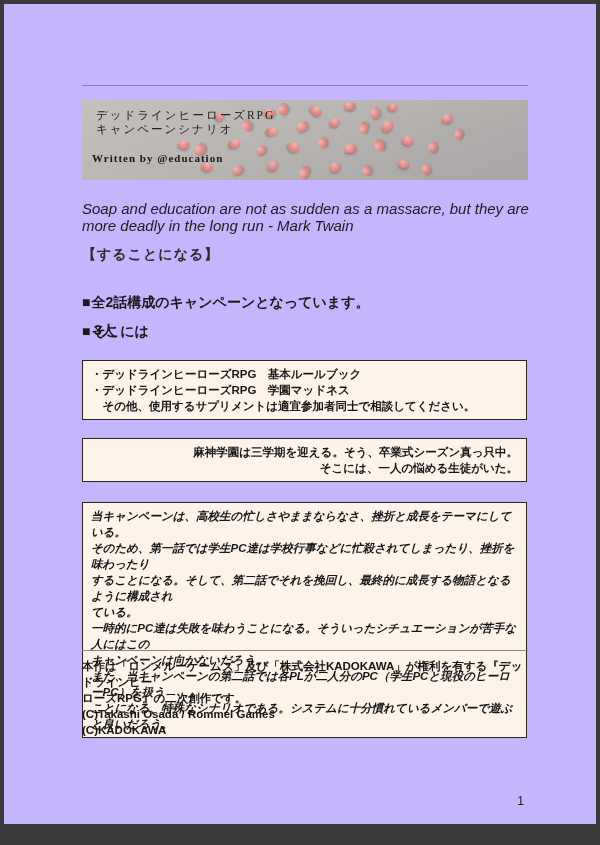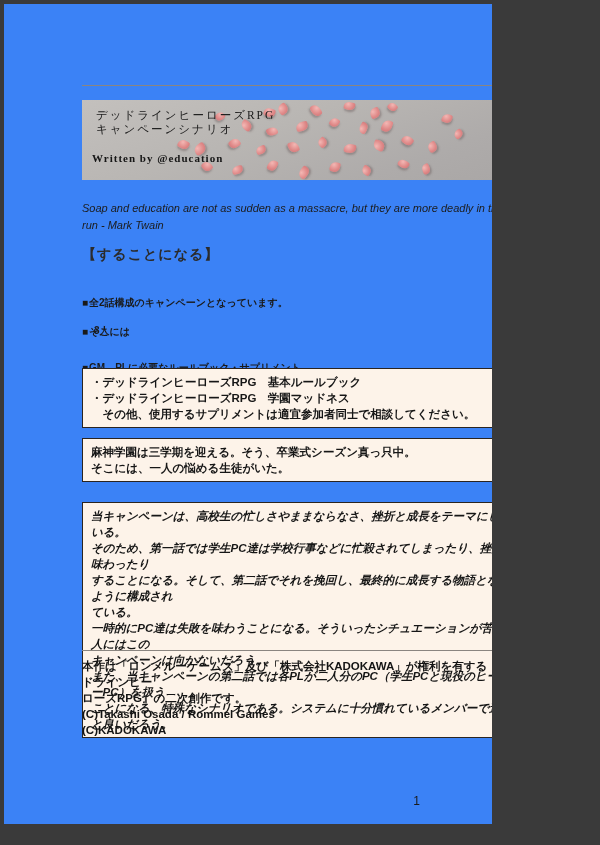--- a/index.html
+++ b/index.html
@@ -10,23 +10,23 @@
     width: 600px;
     height: 845px;
     background: #3a3a3a;
     font-family: "Liberation Sans", sans-serif;
     overflow: hidden;
   }
   .page {
     position: absolute;
     left: 4px;
     top: 4px;
-    width: 488px;
+    width: 592px;
     height: 820px;
-    background: #3b82f6;
+    background: #c4b5fd;
     overflow: hidden;
   }
 
   
   .top-rule {
     position: absolute;
     left: 78px;
     top: 81px;
     width: 446px;
     height: 1px;
@@ -83,39 +83,39 @@
     letter-spacing: 2px;
     z-index: 5;
   }
 
   
   .quote {
     position: absolute;
     left: 78px;
     top: 196px;
     width: 450px;
-    font-size: 11px;
+    font-size: 15px;
     line-height: 17px;
     font-style: italic;
     color: #1c1c1c;
   }
   .section-title {
     position: absolute;
     left: 78px;
     top: 242px;
     font-size: 14px;
     font-weight: bold;
     color: #2b2b2b;
     letter-spacing: 1px;
   }
 
   .bullet {
     position: absolute;
     left: 78px;
-    font-size: 10px;
+    font-size: 14px;
     font-weight: bold;
     color: #1a1a1a;
     line-height: 15px;
     white-space: pre-line;
   }
   .bullet .mark { margin-right: 1px; }
 
   .box {
     position: absolute;
     left: 78px;
@@ -216,28 +216,28 @@
   </div>
 
   <div class="bullet" style="top:305px;">
     <span class="mark">■</span><span>そこには</span>
   </div>
   <div class="bullet" style="top:319px;left:90px;">3人</div>
 
   <div class="bullet" style="top:341px;">
     <span class="mark">■</span><span>GM、PLに必要なルールブック・サプリメント</span>
   </div>
-  <div class="box" style="top:356px;margin-top:8px;">・デッドラインヒーローズRPG　基本ルールブック
+  <div class="box" style="top:356px;">・デッドラインヒーローズRPG　基本ルールブック
 ・デッドラインヒーローズRPG　学園マッドネス
 　その他、使用するサプリメントは適宜参加者同士で相談してください。</div>
 
   <div class="bullet" style="top:420px;">
     <span class="mark">■</span><span>キャンペーンシナリオ概要</span>
   </div>
-  <div class="box" style="top:434px;">麻神学園は三学期を迎える。そう、卒業式シーズン真っ只中。
+  <div class="box" style="top:434px;text-align:right;">麻神学園は三学期を迎える。そう、卒業式シーズン真っ只中。
 そこには、一人の悩める生徒がいた。</div>
 
   <div class="bullet" style="top:484px;">
     <span class="mark">■</span><span>その他確認事項</span>
   </div>
   <div class="box" style="top:498px;font-style:italic;">当キャンペーンは、高校生の忙しさやままならなさ、挫折と成長をテーマにしている。
 そのため、第一話では学生PC達は学校行事などに忙殺されてしまったり、挫折を味わったり
 することになる。そして、第二話でそれを挽回し、最終的に成長する物語となるように構成され
 ている。
 一時的にPC達は失敗を味わうことになる。そういったシチュエーションが苦手な人にはこの

